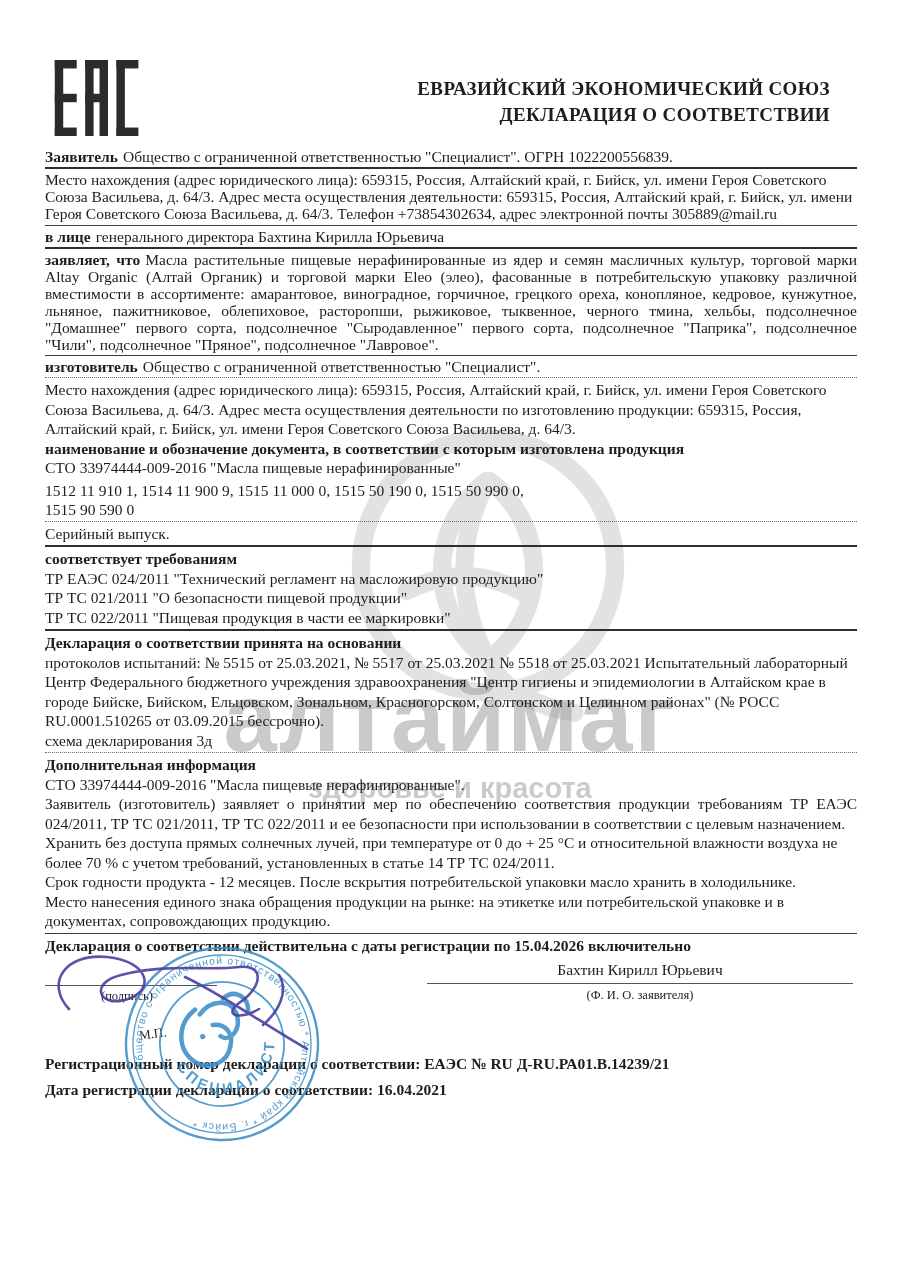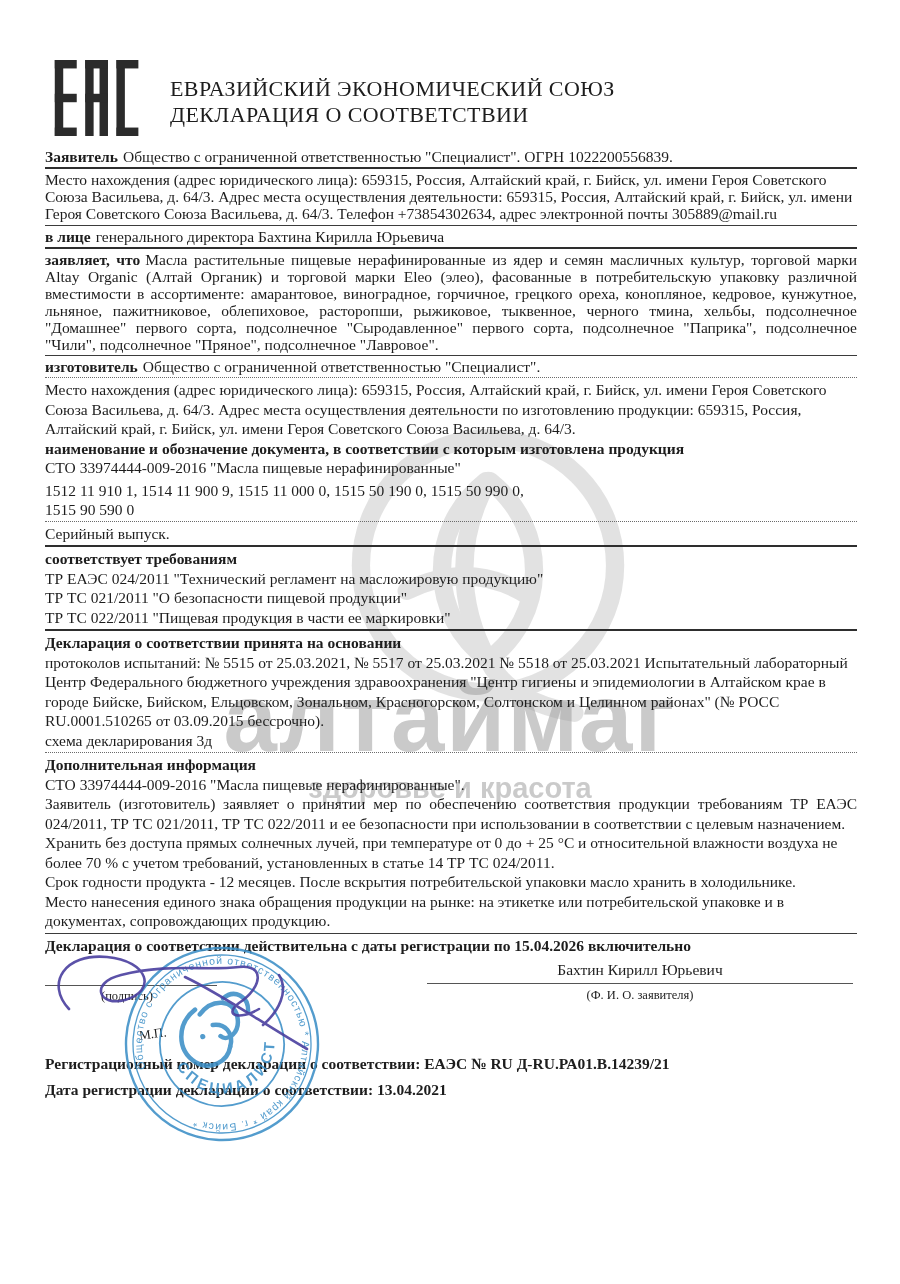--- a/index.html
+++ b/index.html
@@ -10,21 +10,21 @@
   .wm-brand{left:150px;top:668px;width:600px;text-align:center;
             font-family:"Liberation Sans", sans-serif;font-weight:bold;
             font-size:96px;letter-spacing:2px;color:#9f9f9f;opacity:0.55;line-height:100px;}
   .wm-tagline{left:250px;top:772px;width:400px;text-align:center;
               font-family:"Liberation Sans", sans-serif;font-weight:bold;
               font-size:29px;color:#a8a8a8;opacity:0.6;}
   .wm-leaf{left:333px;top:418px;width:310px;height:305px;opacity:0.38;}
   
   .eac{position:absolute;left:54px;top:60px;width:86px;height:76px;z-index:2;}
   .title{position:absolute;left:170px;top:76px;width:660px;z-index:2;
-         text-align:left;font-weight:normal;font-size:22px;line-height:26px;letter-spacing:0.4px;}
+         text-align:right;font-weight:bold;font-size:19px;line-height:26px;letter-spacing:0.4px;}
   
   .content{position:absolute;left:45px;top:148px;width:812px;z-index:2;
            font-size:15.5px;line-height:17px;}
   .content p{margin:0;}
   .lead{font-weight:bold;margin-right:5px;}
   .bold{font-weight:bold;}
   .just{text-align:justify;}
   .loose{line-height:19.5px;}
   .b1{border-bottom:1px solid #3b3b3b;}
   .b2{border-bottom:2px solid #2e2e2e;}
@@ -176,17 +176,17 @@
 
       <div class="sig-right">
         <div class="sig-name">Бахтин Кирилл Юрьевич</div>
         <div class="sig-line-right"></div>
         <div class="sig-fio">(Ф. И. О. заявителя)</div>
       </div>
     </div>
 
     <div class="reg">
       <p><span>Регистрационный номер декларации о соответствии:</span> <span>ЕАЭС № RU Д-RU.РА01.В.14239/21</span></p>
-      <p class="gap"><span>Дата регистрации декларации о соответствии:</span> <span>13.04.2021</span></p>
+      <p class="gap"><span>Дата регистрации декларации о соответствии:</span> <span>16.04.2021</span></p>
     </div>
 
   </div>
 </div>
 
 </body></html>

